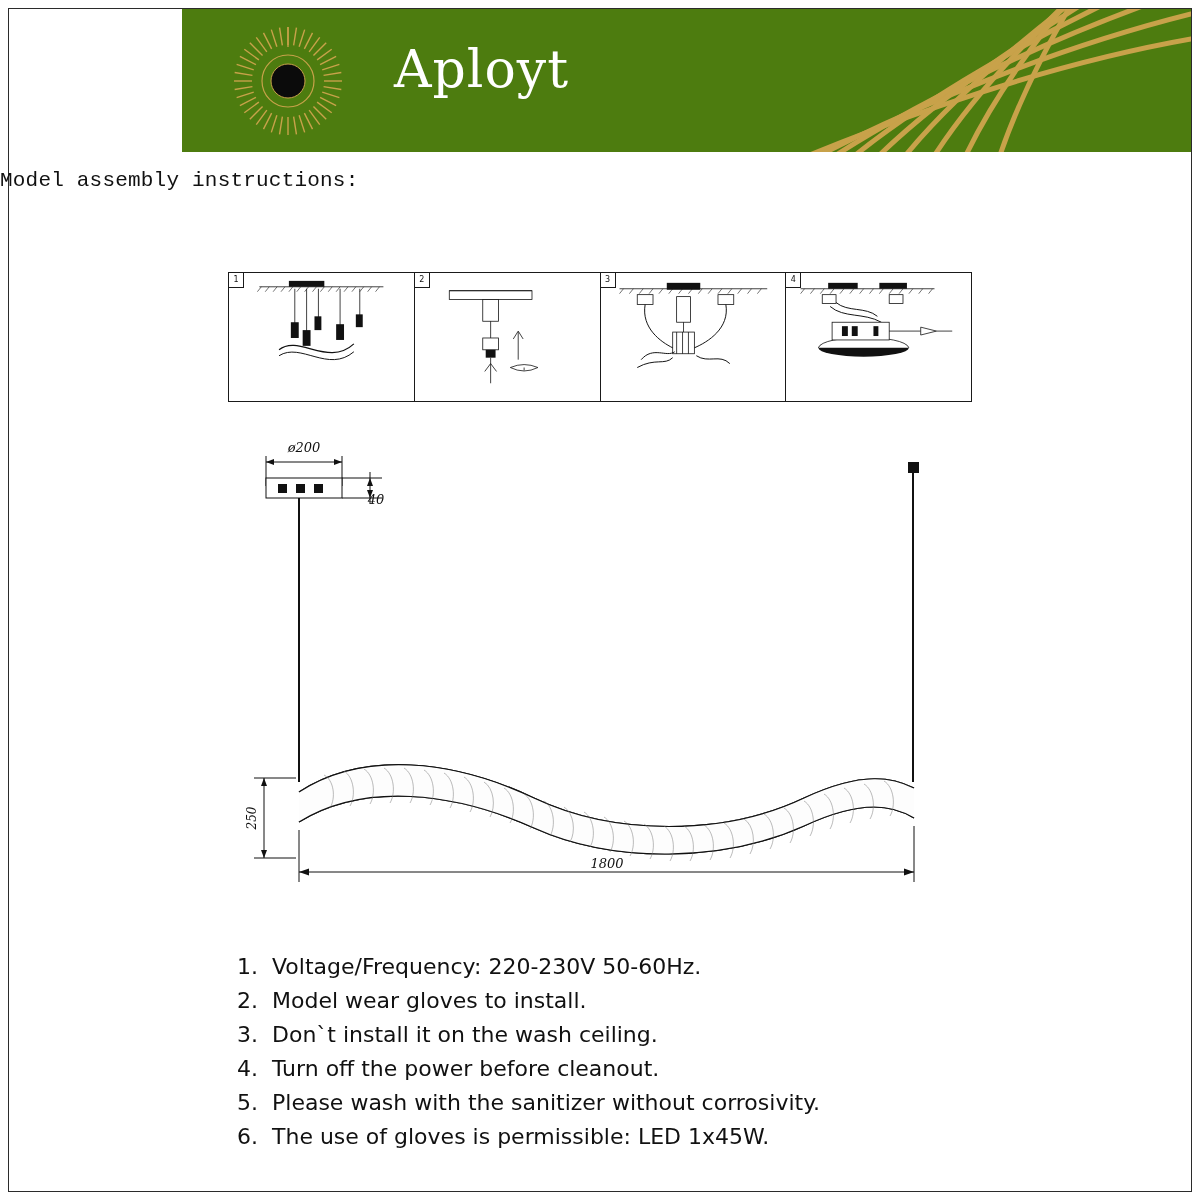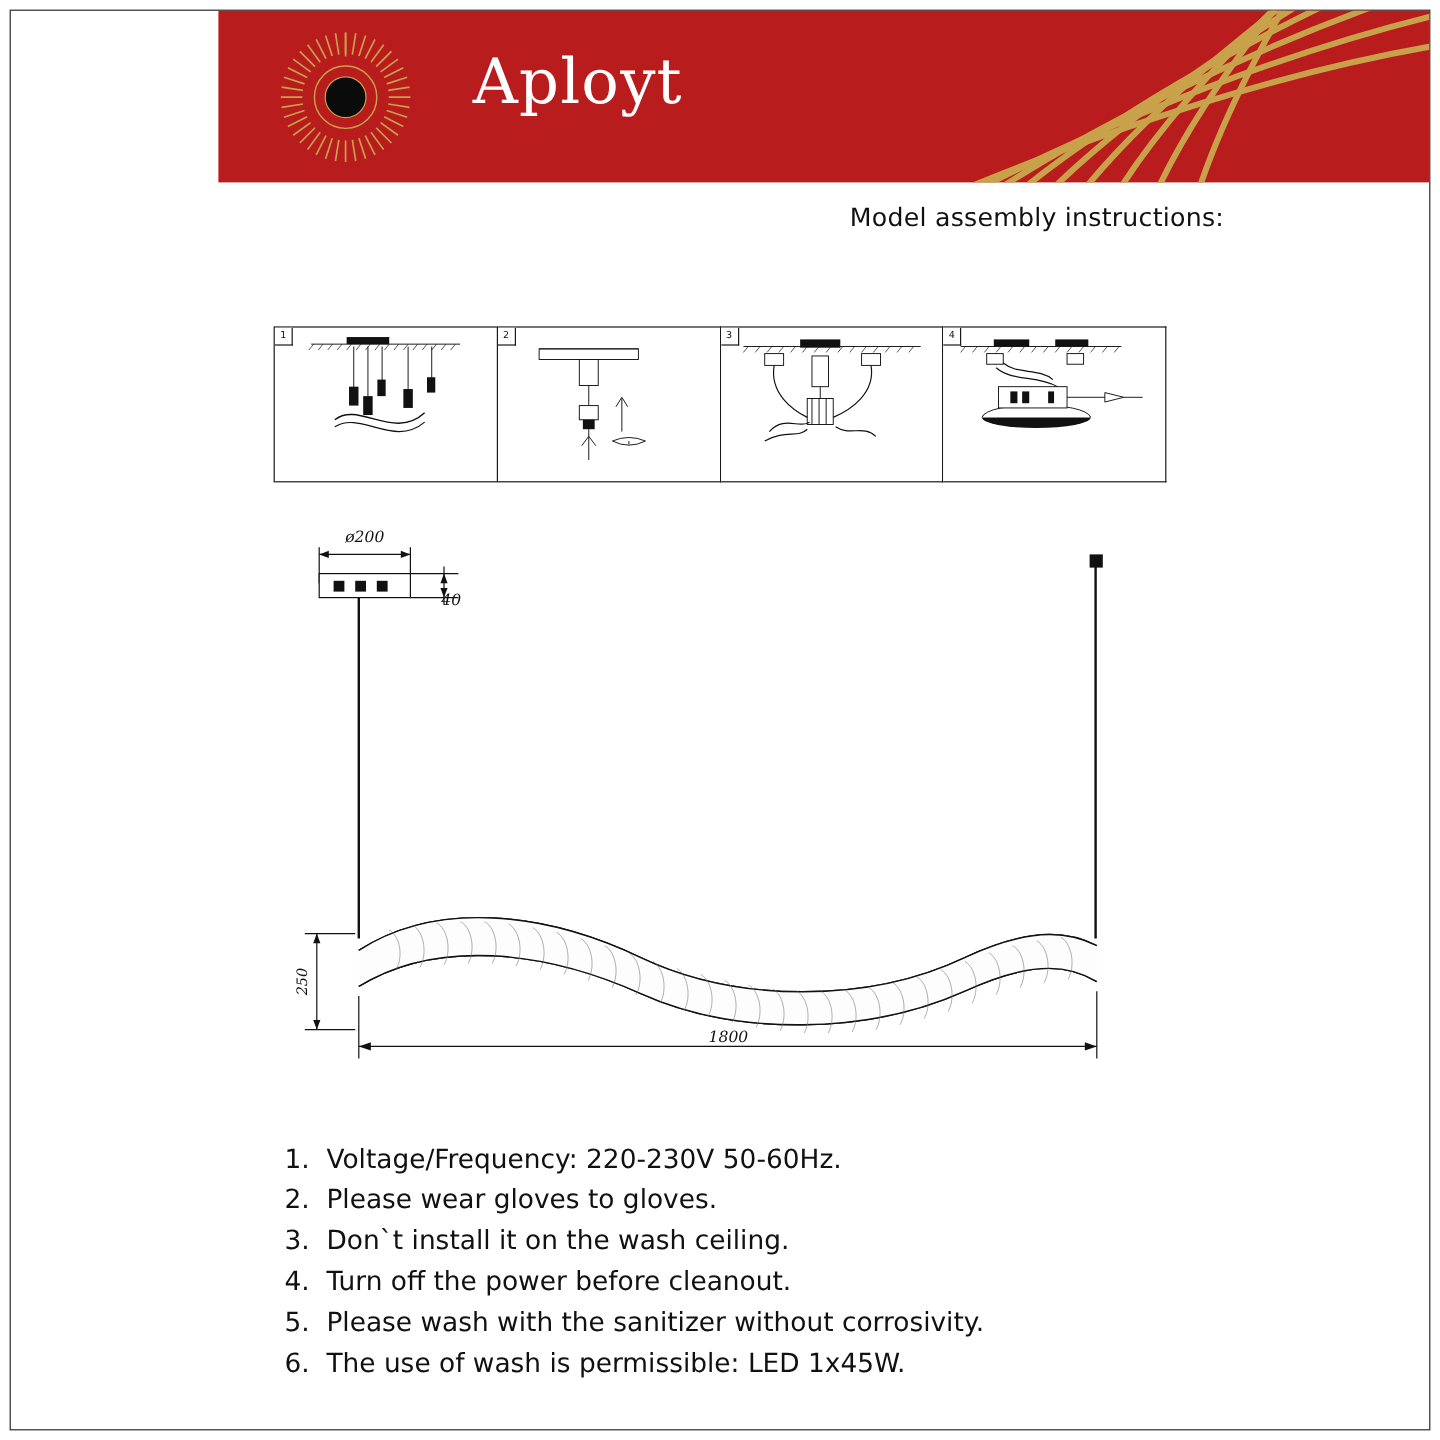--- a/index.html
+++ b/index.html
@@ -32,21 +32,21 @@
     pointer-events: none;
   }
 
   
   .brandbar {
     position: absolute;
     left: 182px;
     top: 9px;
     width: 1009px;
     height: 143px;
-    background: #b91c1c;
+    background: #4d7c0f;
     overflow: hidden;
   }
   .brand-inner {
     position: relative;
     width: 100%;
     height: 100%;
   }
   .brand-logo {
     position: absolute;
     left: 46px;
@@ -71,21 +71,22 @@
     width: 480px;
     height: 300px;
   }
 
   
   .title-block {
     position: absolute;
     left: 0;
     top: 165px;
     width: 1020px;
-    text-align: right;
+    text-align: left;
+    font-family: Liberation Mono, monospace;
   }
   .title-line {
     font-size: 21px;
     color: #111;
     line-height: 32px;
     letter-spacing: 0.2px;
   }
 
   
   .steps {
@@ -470,32 +471,32 @@
     </svg>
   </div>
 
   <div class="notes">
     <div class="note">
       <div class="note-num">1.</div>
       <div class="note-text">Voltage/Frequency: 220-230V 50-60Hz.</div>
     </div>
     <div class="note">
       <div class="note-num">2.</div>
-      <div class="note-text">Please wear gloves to gloves.</div>
+      <div class="note-text">Model wear gloves to install.</div>
     </div>
     <div class="note">
       <div class="note-num">3.</div>
       <div class="note-text">Don`t install it on the wash ceiling.</div>
     </div>
     <div class="note">
       <div class="note-num">4.</div>
       <div class="note-text">Turn off the power before cleanout.</div>
     </div>
     <div class="note">
       <div class="note-num">5.</div>
       <div class="note-text">Please wash with the sanitizer without corrosivity.</div>
     </div>
     <div class="note">
       <div class="note-num">6.</div>
-      <div class="note-text">The use of wash is permissible: LED 1x45W.</div>
+      <div class="note-text">The use of gloves is permissible: LED 1x45W.</div>
     </div>
   </div>
 </div>
 
 </body></html>

